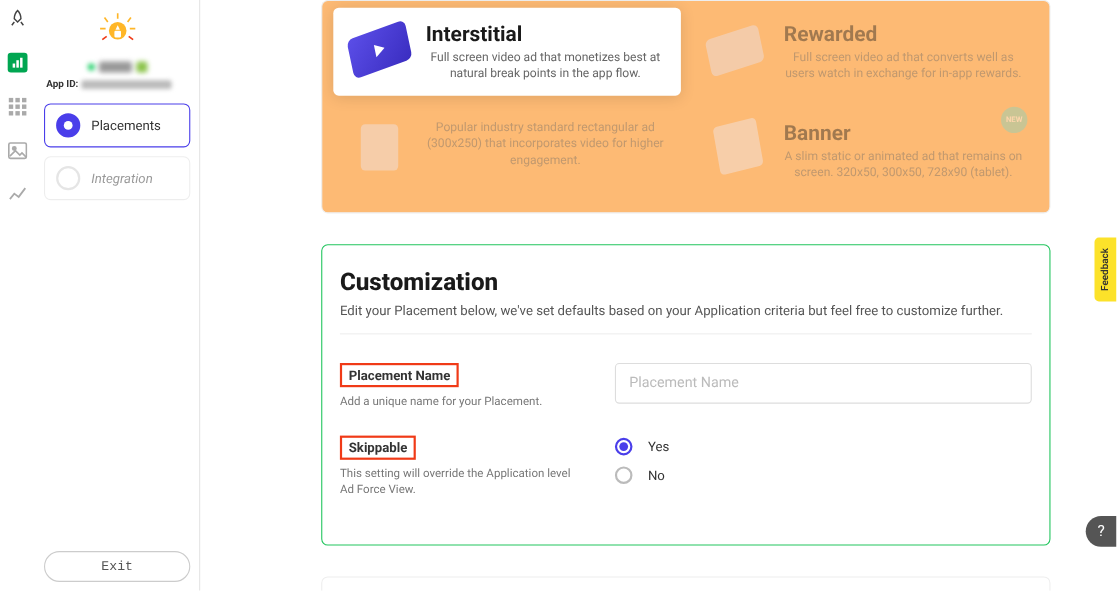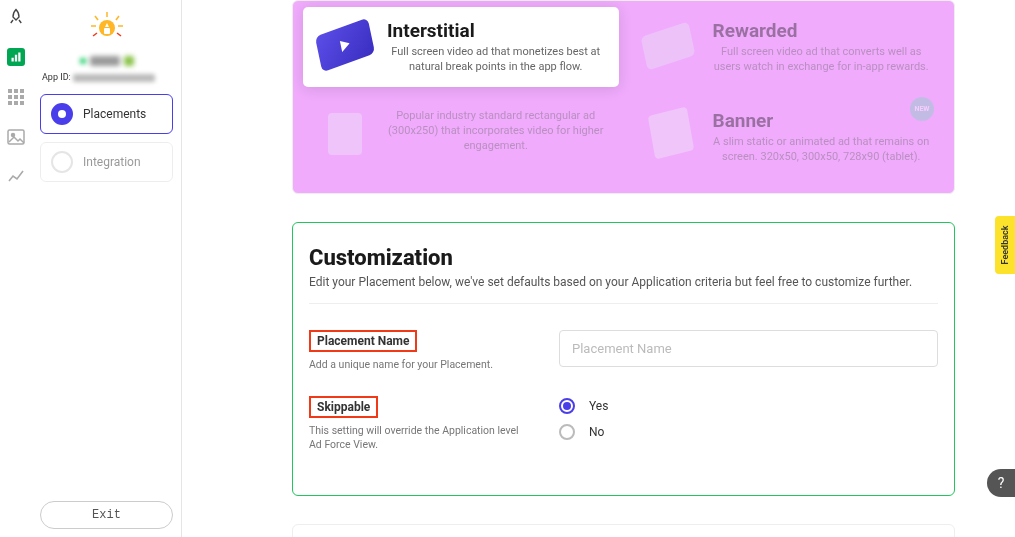--- a/index.html
+++ b/index.html
@@ -21,48 +21,48 @@
     .app-header { padding: 8px 10px 0 10px; }
     .app-logo-box {
       width: 44px; height: 44px; margin: 0 auto 4px; border-radius: 8px;
       display: flex; align-items: center; justify-content: center;
     }
     .app-name-row { display: flex; align-items: center; justify-content: center; gap: 4px; margin-bottom: 4px; filter: blur(2.5px); }
     .status-dot { width: 6px; height: 6px; border-radius: 50%; background: #00c853; }
     .app-name-blur { width: 30px; height: 10px; background: #999; border-radius: 2px; }
     .platform-dot { width: 10px; height: 10px; background: #8bc34a; border-radius: 2px; }
     .app-id-row { font-size: 9px; color: #333; padding: 2px 0; filter: blur(0); }
-    .app-id-label { font-weight: 400; }
+    .app-id-label { font-weight: 700; }
     .app-id-blur { display: inline-block; width: 82px; height: 8px; background: #bbb; border-radius: 2px; filter: blur(2px); vertical-align: middle; }
     
     .nav-items { padding: 10px 8px; }
     .nav-item {
       display: flex; align-items: center; gap: 10px; padding: 8px 10px;
       border: 1px solid #ddd; border-radius: 6px; margin-bottom: 8px; cursor: pointer;
       font-size: 12px; color: #333;
     }
     .nav-item.active { border-color: #4a3eea; }
-    .nav-item.disabled { opacity: 0.5; }
+    .nav-item.disabled { opacity: 0.5; font-style: italic; }
     .nav-icon-outer {
       width: 22px; height: 22px; border-radius: 50%; border: 2px solid #ccc;
       display: flex; align-items: center; justify-content: center;
     }
     .nav-item.active .nav-icon-outer { border-color: #4a3eea; background: #4a3eea; }
     .nav-icon-inner { width: 8px; height: 8px; border-radius: 50%; background: #fff; }
     
     .exit-btn {
       margin: auto 8px 8px 8px; padding: 6px; border: 1px solid #ccc;
       border-radius: 14px; background: #fff; font-size: 12px; color: #555;
       cursor: pointer; text-align: center; font-family: Liberation Mono, monospace;
     }
     
     .main { position: absolute; left: 182px; top: 0; right: 0; height: 537px; overflow: hidden; padding: 0 60px 0 110px; }
     
     .ad-format-grid {
-      background: #f0abfc; border: 1px solid #eee; border-radius: 6px;
+      background: #fdba74; border: 1px solid #eee; border-radius: 6px;
       padding: 4px 10px 16px 10px; margin-bottom: 28px;
     }
     .format-row { display: flex; gap: 10px; margin-top: 2px; }
     .format-card {
       flex: 1; display: flex; gap: 14px; padding: 12px 14px;
       border-radius: 5px; cursor: pointer;
     }
     .format-card.selected { background: #fff; box-shadow: 0 2px 14px rgba(0,0,0,0.12); }
     .format-card.inactive { opacity: 0.4; }
     .format-illus { width: 56px; height: 56px; flex-shrink: 0; position: relative; }

